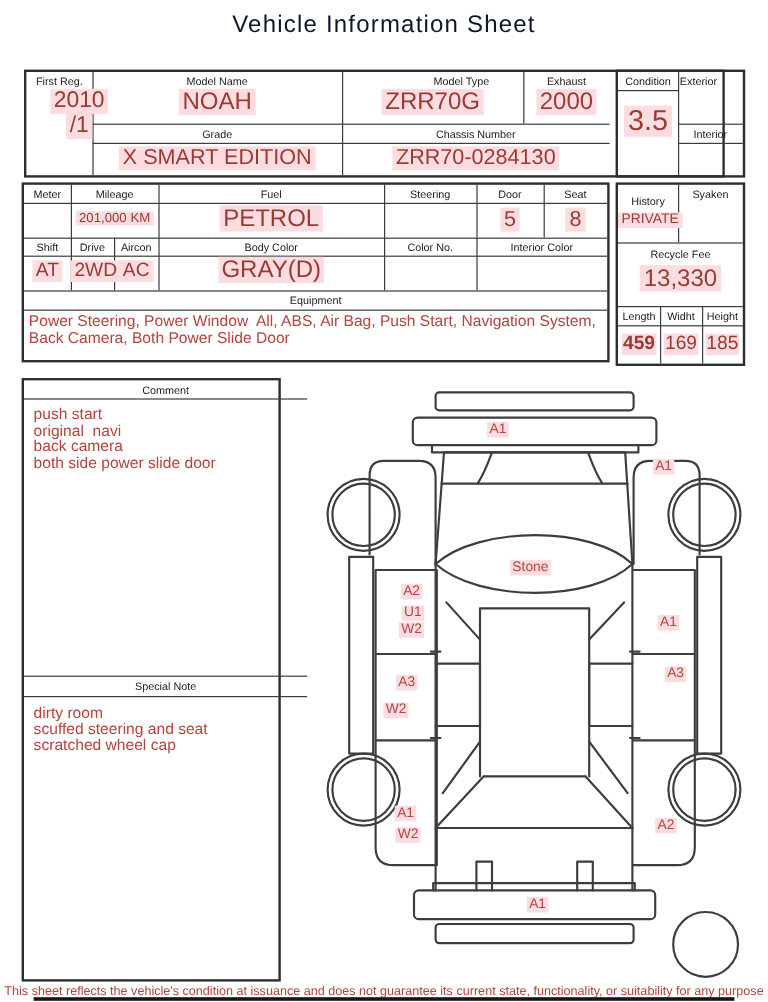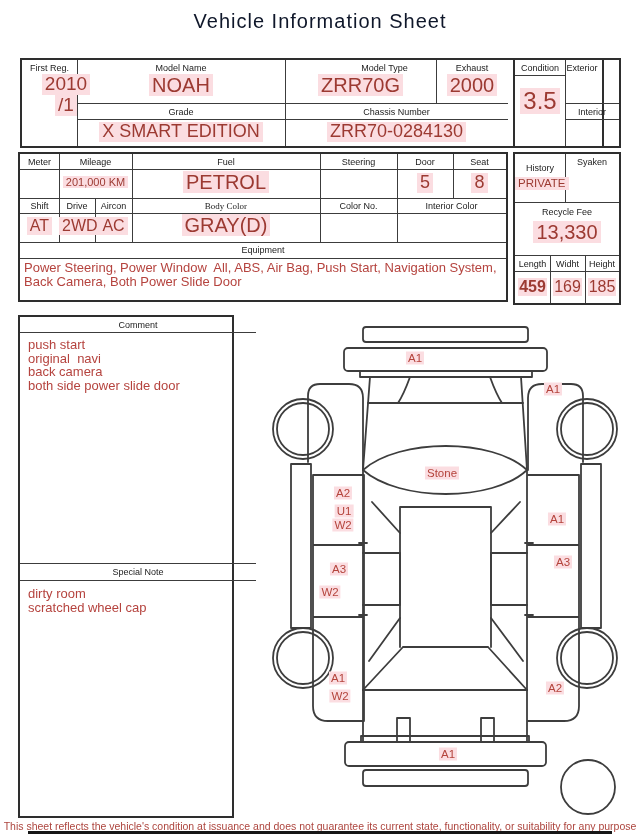--- a/index.html
+++ b/index.html
@@ -95,21 +95,21 @@
 
     <div class="val" style="left:39px;top:22px;width:73px;font-size:11px;"><span class="hl">201,000 KM</span></div>
     <div class="val" style="left:112px;top:17px;width:188px;font-size:20px;"><span class="hl">PETROL</span></div>
     <div class="val" style="left:300px;top:21px;width:77px;font-size:14px;"></div>
     <div class="val" style="left:377px;top:19px;width:56px;font-size:18px;"><span class="hl">5</span></div>
     <div class="val" style="left:433px;top:19px;width:53px;font-size:18px;"><span class="hl">8</span></div>
 
     <div class="lbl" style="left:0;top:46px;width:39px;">Shift</div>
     <div class="lbl" style="left:39px;top:46px;width:36px;">Drive</div>
     <div class="lbl" style="left:75px;top:46px;width:37px;">Aircon</div>
-    <div class="lbl" style="left:112px;top:46px;width:188px;font-family:Liberation Serif, serif;">Body Color</div>
+    <div class="lbl" style="left:112px;top:46px;width:188px;">Body Color</div>
     <div class="lbl" style="left:300px;top:46px;width:77px;">Color No.</div>
     <div class="lbl" style="left:377px;top:46px;width:109px;">Interior Color</div>
 
     <div class="val" style="left:0;top:63px;width:39px;font-size:16px;"><span class="hl">AT</span></div>
     <div class="val" style="left:39px;top:63px;width:36px;font-size:16px;"><span class="hl">2WD</span></div>
     <div class="val" style="left:75px;top:63px;width:37px;font-size:16px;"><span class="hl">AC</span></div>
     <div class="val" style="left:112px;top:60px;width:188px;font-size:20px;"><span class="hl">GRAY(D)</span></div>
     <div class="val" style="left:300px;top:63px;width:77px;font-size:14px;"></div>
     <div class="val" style="left:377px;top:63px;width:109px;font-size:14px;"></div>
 
@@ -148,20 +148,21 @@
       <div class="redtxt">push start</div>
       <div class="redtxt">original  navi</div>
       <div class="redtxt">back camera</div>
       <div class="redtxt">both side power slide door</div>
     </div>
     <div class="hline" style="left:0;top:246px;width:236px;"></div>
     <div class="lbl" style="left:0;top:249px;width:236px;">Special Note</div>
     <div class="hline" style="left:0;top:263px;width:236px;"></div>
     <div class="abs" style="left:8px;top:270px;width:222px;">
       <div class="redtxt">dirty room</div>
+      <div class="redtxt">scuffed steering and seat</div>
       <div class="redtxt">scratched wheel cap</div>
     </div>
   </div>
 
   <div class="abs" style="left:265px;top:318px;width:372px;height:500px;">
     <svg width="372" height="500" viewBox="0 0 372 500" fill="none" stroke="#3d3d3d" stroke-width="1.8" stroke-linejoin="round" stroke-linecap="round">
       <g>
         <rect x="98" y="9" width="165" height="15" rx="3"></rect>
         <rect x="79" y="30" width="203" height="23" rx="4"></rect>
         <path d="M95,53 v6 h172 v-6"></path>

